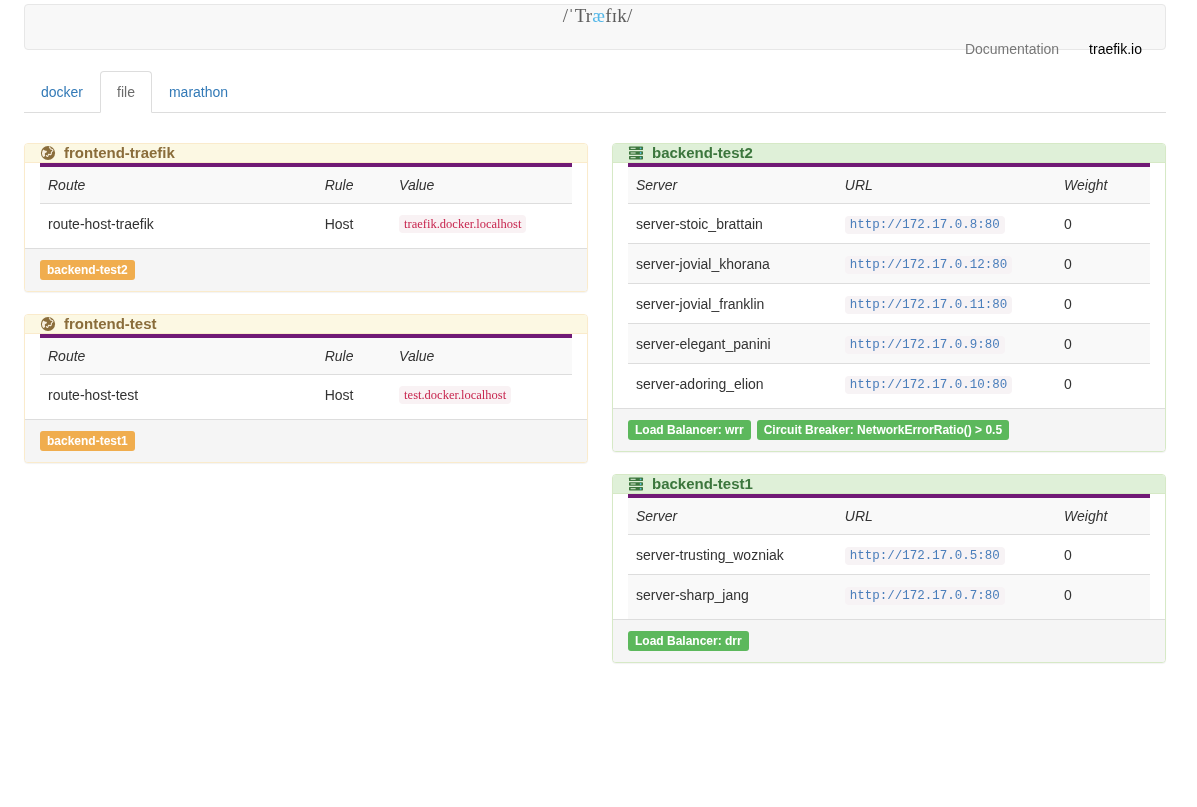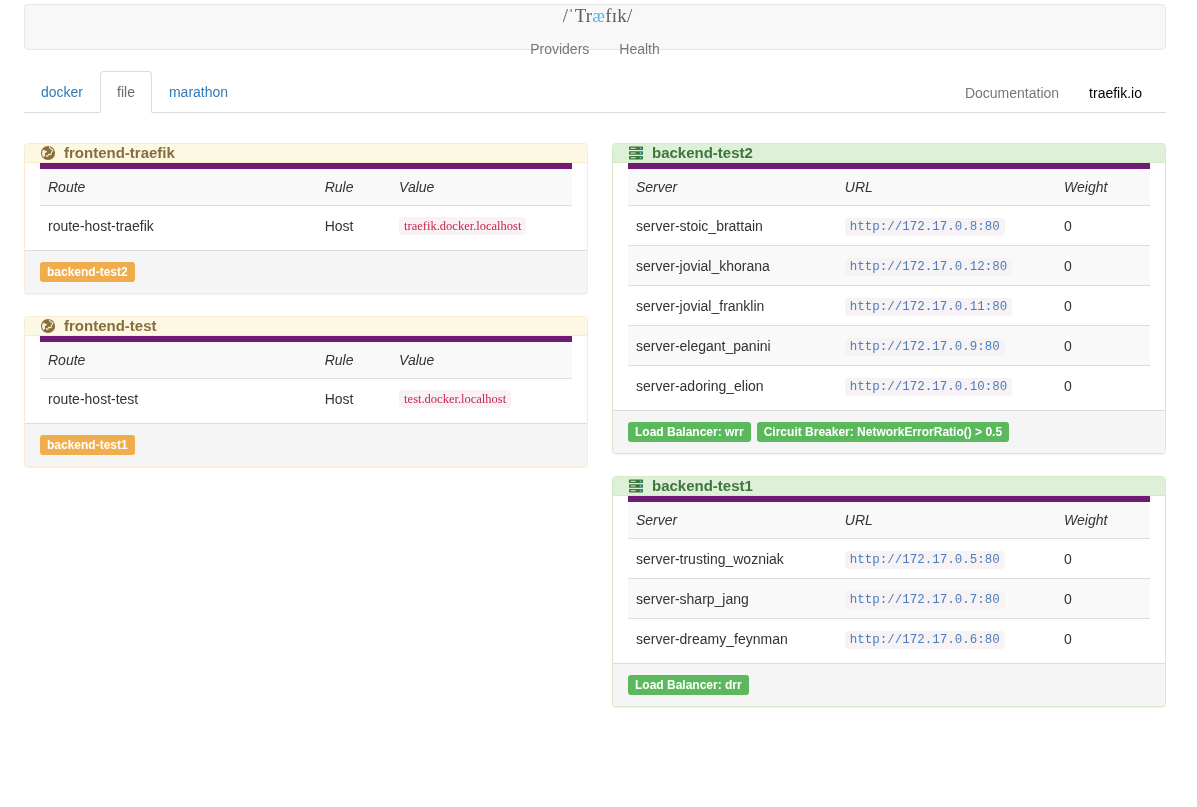--- a/index.html
+++ b/index.html
@@ -106,21 +106,21 @@
   .panel-body { padding: 0 15px; background: #ffffff; }
   table.tbl { width: 100%; border-collapse: collapse; }
   table.tbl thead th {
     font-style: italic;
     font-weight: normal;
     font-size: 14px;
     color: #333333;
     text-align: left;
     padding: 10px 8px;
     background: #f9f9f9;
-    border-top: 6px solid #701a75;
+    border-top: 4px solid #701a75;
     border-bottom: 1px solid #dddddd;
   }
   table.tbl tbody td {
     padding: 11px 8px;
     font-size: 14px;
     color: #333333;
     border-top: 1px solid #dddddd;
     vertical-align: middle;
   }
   table.tbl tbody tr:first-child td { border-top: none; }
@@ -175,24 +175,20 @@
   .c-weight { width: 18%; }
 </style>
 </head>
 <body>
 
 <div class="page">
 
   <div class="navbar">
     <div class="brand">
       <span>/ˈTr</span><span class="ae">æ</span><span>fɪk/</span>
-    </div>
-    <div class="nav-links">
-      <a class="nav-link">Providers</a>
-      <a class="nav-link">Health</a>
     </div>
     <div class="nav-right">
       <a class="nav-link">Documentation</a>
       <a class="nav-link accent">traefik.io</a>
     </div>
   </div>
 
   <div class="tabs">
     <div class="tab">docker</div>
     <div class="tab active">file</div>
@@ -364,25 +360,20 @@
             <tr>
               <td>server-trusting_wozniak</td>
               <td><code class="url">http://172.17.0.5:80</code></td>
               <td>0</td>
             </tr>
             <tr>
               <td>server-sharp_jang</td>
               <td><code class="url">http://172.17.0.7:80</code></td>
               <td>0</td>
             </tr>
-            <tr>
-              <td>server-dreamy_feynman</td>
-              <td><code class="url">http://172.17.0.6:80</code></td>
-              <td>0</td>
-            </tr>
           </tbody>
         </table>
       </div>
       <div class="panel-footer">
         <span class="label label-success">Load Balancer: drr</span>
       </div>
     </div>
 
   </div>
 

